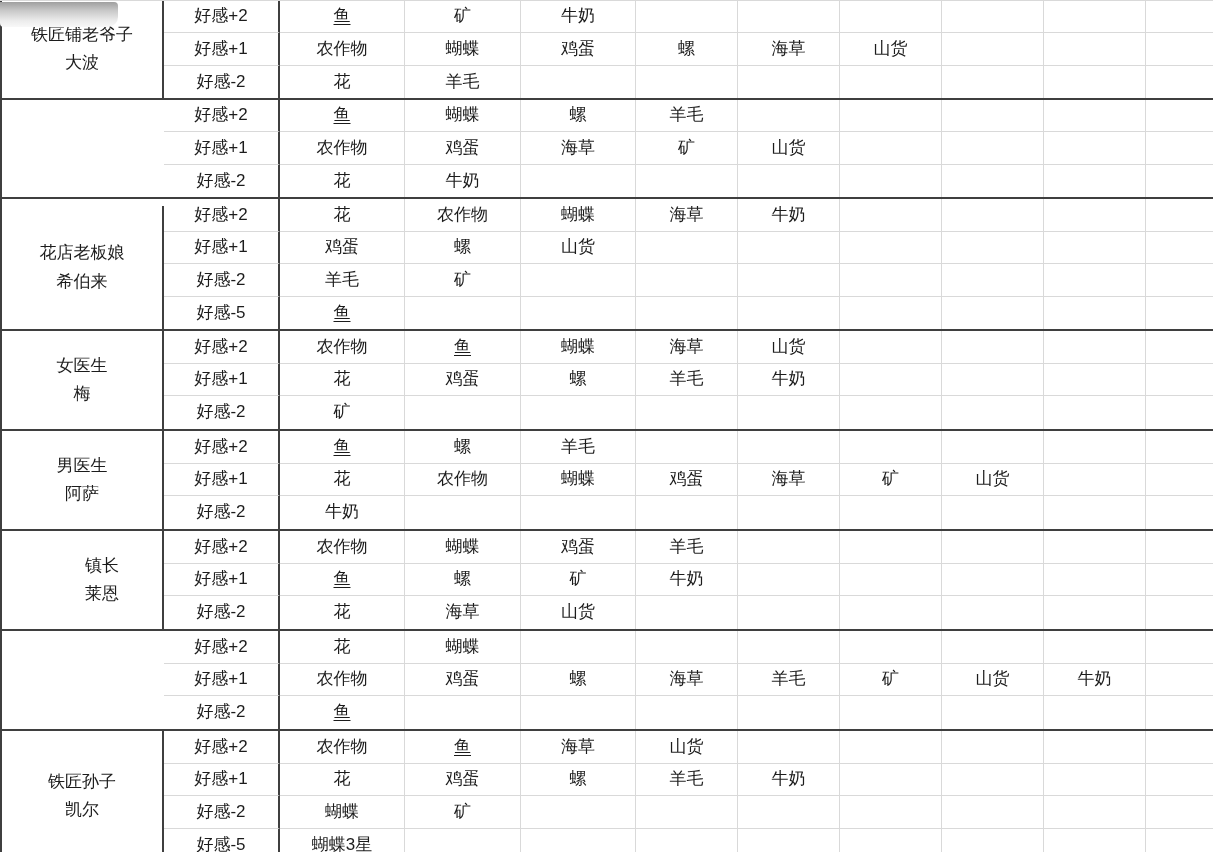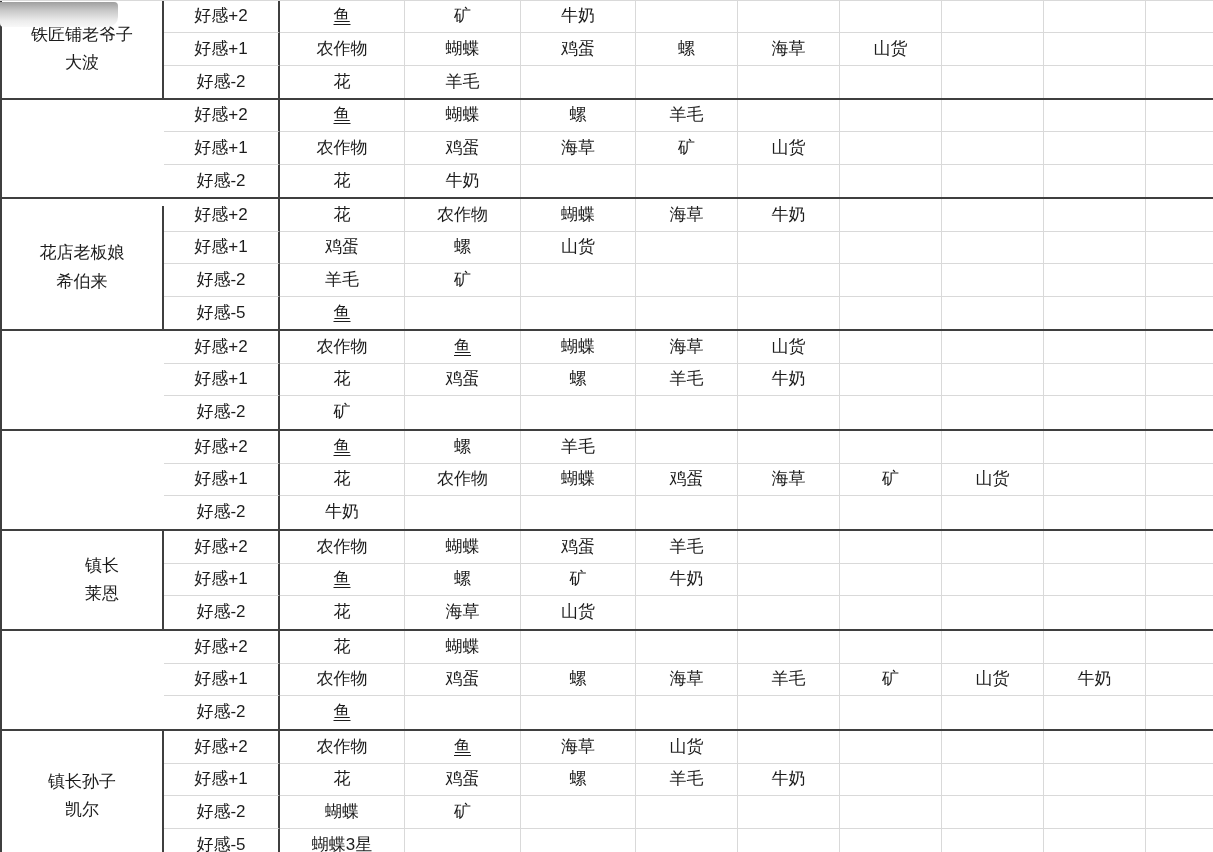--- a/index.html
+++ b/index.html
@@ -235,20 +235,24 @@
         <div class="cell item-cell last-row" style="grid-area: 4 / 4;"></div>
         <div class="cell item-cell last-row" style="grid-area: 4 / 5;"></div>
         <div class="cell item-cell last-row" style="grid-area: 4 / 6;"></div>
         <div class="cell item-cell last-row" style="grid-area: 4 / 7;"></div>
         <div class="cell item-cell last-row" style="grid-area: 4 / 8;"></div>
         <div class="cell item-cell last-row" style="grid-area: 4 / 9;"></div>
         <div class="cell item-cell last-row" style="grid-area: 4 / 10;"></div>
         <div class="cell item-cell last-row" style="grid-area: 4 / 11;"></div>
       </div>
       <div class="section" style="height: 100px; grid-template-rows: repeat(3, 1fr);">
+        <div class="cell name-cell" style="grid-row: 1 / span 3;">
+          <div>女医生</div>
+          <div>梅</div>
+        </div>
         <div class="cell label-cell" style="grid-row: 1;">好感+2</div>
         <div class="cell item-cell" style="grid-area: 1 / 3;">
           <span>农作物</span>
         </div>
         <div class="cell item-cell" style="grid-area: 1 / 4;">
           <span class="u">鱼</span>
         </div>
         <div class="cell item-cell" style="grid-area: 1 / 5;">
           <span>蝴蝶</span>
         </div>
@@ -289,20 +293,24 @@
         <div class="cell item-cell last-row" style="grid-area: 3 / 4;"></div>
         <div class="cell item-cell last-row" style="grid-area: 3 / 5;"></div>
         <div class="cell item-cell last-row" style="grid-area: 3 / 6;"></div>
         <div class="cell item-cell last-row" style="grid-area: 3 / 7;"></div>
         <div class="cell item-cell last-row" style="grid-area: 3 / 8;"></div>
         <div class="cell item-cell last-row" style="grid-area: 3 / 9;"></div>
         <div class="cell item-cell last-row" style="grid-area: 3 / 10;"></div>
         <div class="cell item-cell last-row" style="grid-area: 3 / 11;"></div>
       </div>
       <div class="section" style="height: 100px; grid-template-rows: repeat(3, 1fr);">
+        <div class="cell name-cell" style="grid-row: 1 / span 3;">
+          <div>男医生</div>
+          <div>阿萨</div>
+        </div>
         <div class="cell label-cell" style="grid-row: 1;">好感+2</div>
         <div class="cell item-cell" style="grid-area: 1 / 3;">
           <span class="u">鱼</span>
         </div>
         <div class="cell item-cell" style="grid-area: 1 / 4;">
           <span>螺</span>
         </div>
         <div class="cell item-cell" style="grid-area: 1 / 5;">
           <span>羊毛</span>
         </div>
@@ -456,21 +464,21 @@
         <div class="cell item-cell last-row" style="grid-area: 3 / 5;"></div>
         <div class="cell item-cell last-row" style="grid-area: 3 / 6;"></div>
         <div class="cell item-cell last-row" style="grid-area: 3 / 7;"></div>
         <div class="cell item-cell last-row" style="grid-area: 3 / 8;"></div>
         <div class="cell item-cell last-row" style="grid-area: 3 / 9;"></div>
         <div class="cell item-cell last-row" style="grid-area: 3 / 10;"></div>
         <div class="cell item-cell last-row" style="grid-area: 3 / 11;"></div>
       </div>
       <div class="section" style="height: 132px; grid-template-rows: repeat(4, 1fr);">
         <div class="cell name-cell" style="grid-row: 1 / span 4;">
-          <div>镇长孙子</div>
+          <div>铁匠孙子</div>
           <div>凯尔</div>
         </div>
         <div class="cell label-cell" style="grid-row: 1;">好感+2</div>
         <div class="cell item-cell" style="grid-area: 1 / 3;">
           <span>农作物</span>
         </div>
         <div class="cell item-cell" style="grid-area: 1 / 4;">
           <span class="u">鱼</span>
         </div>
         <div class="cell item-cell" style="grid-area: 1 / 5;">

